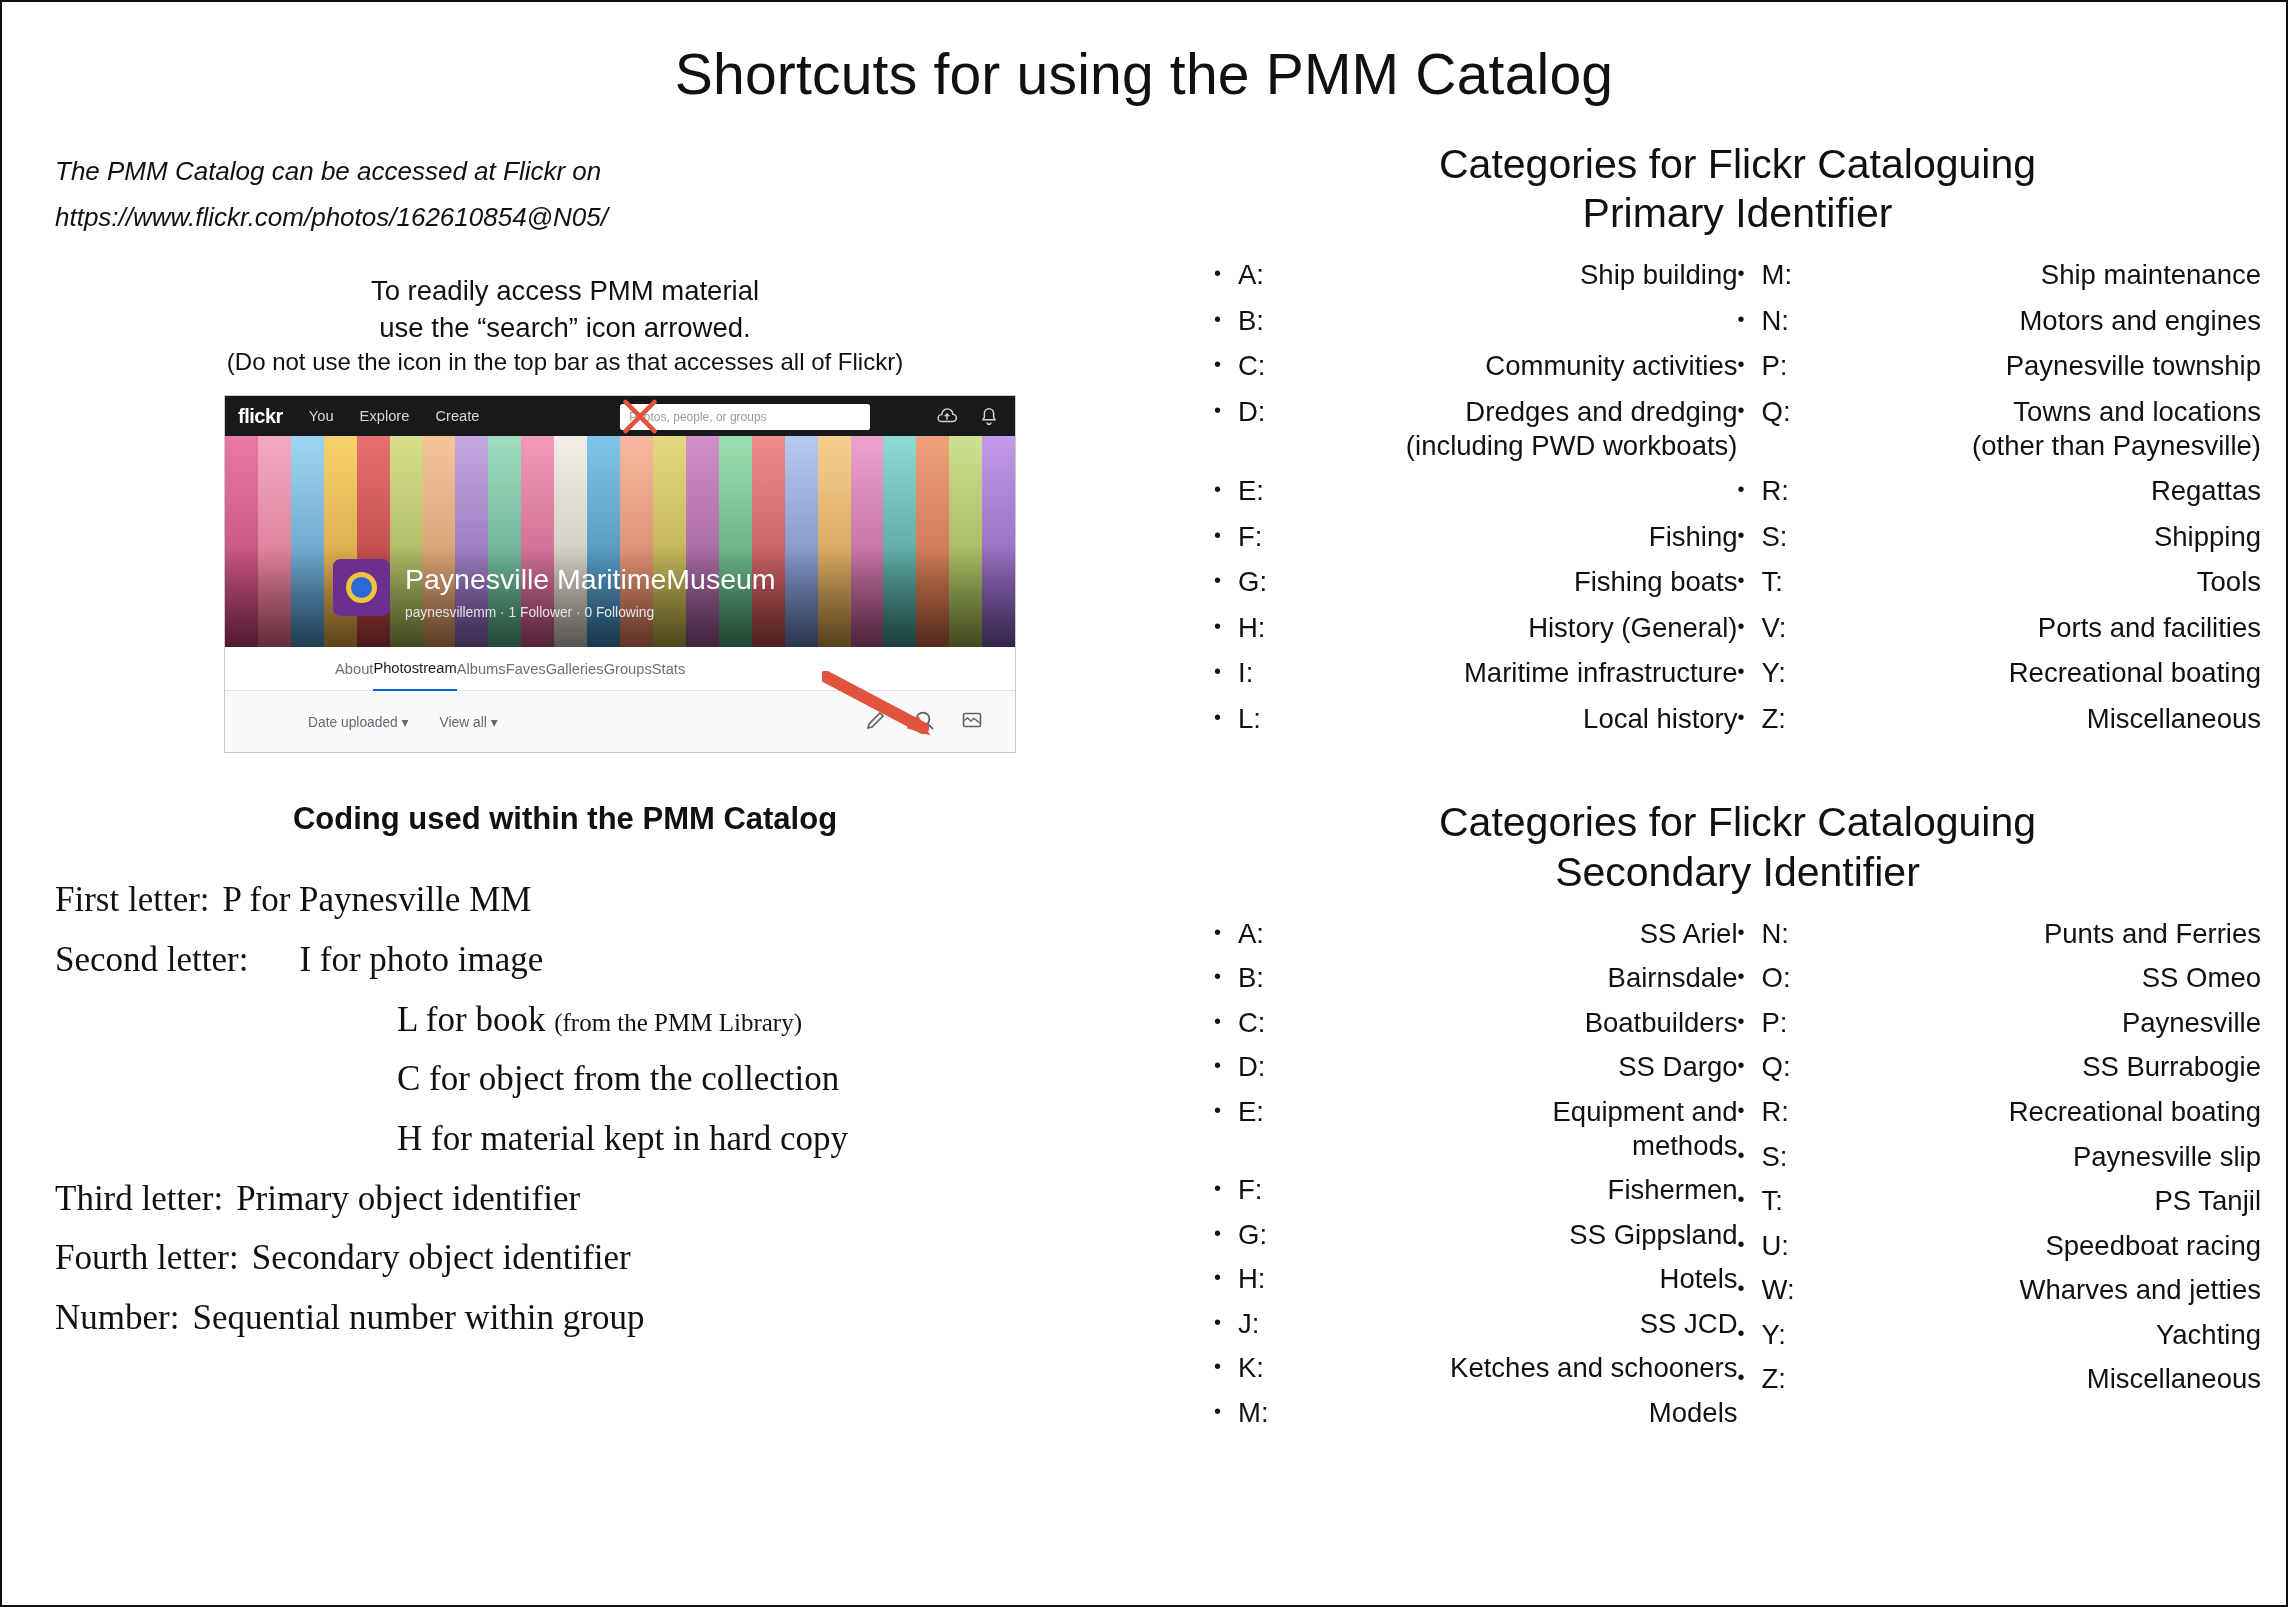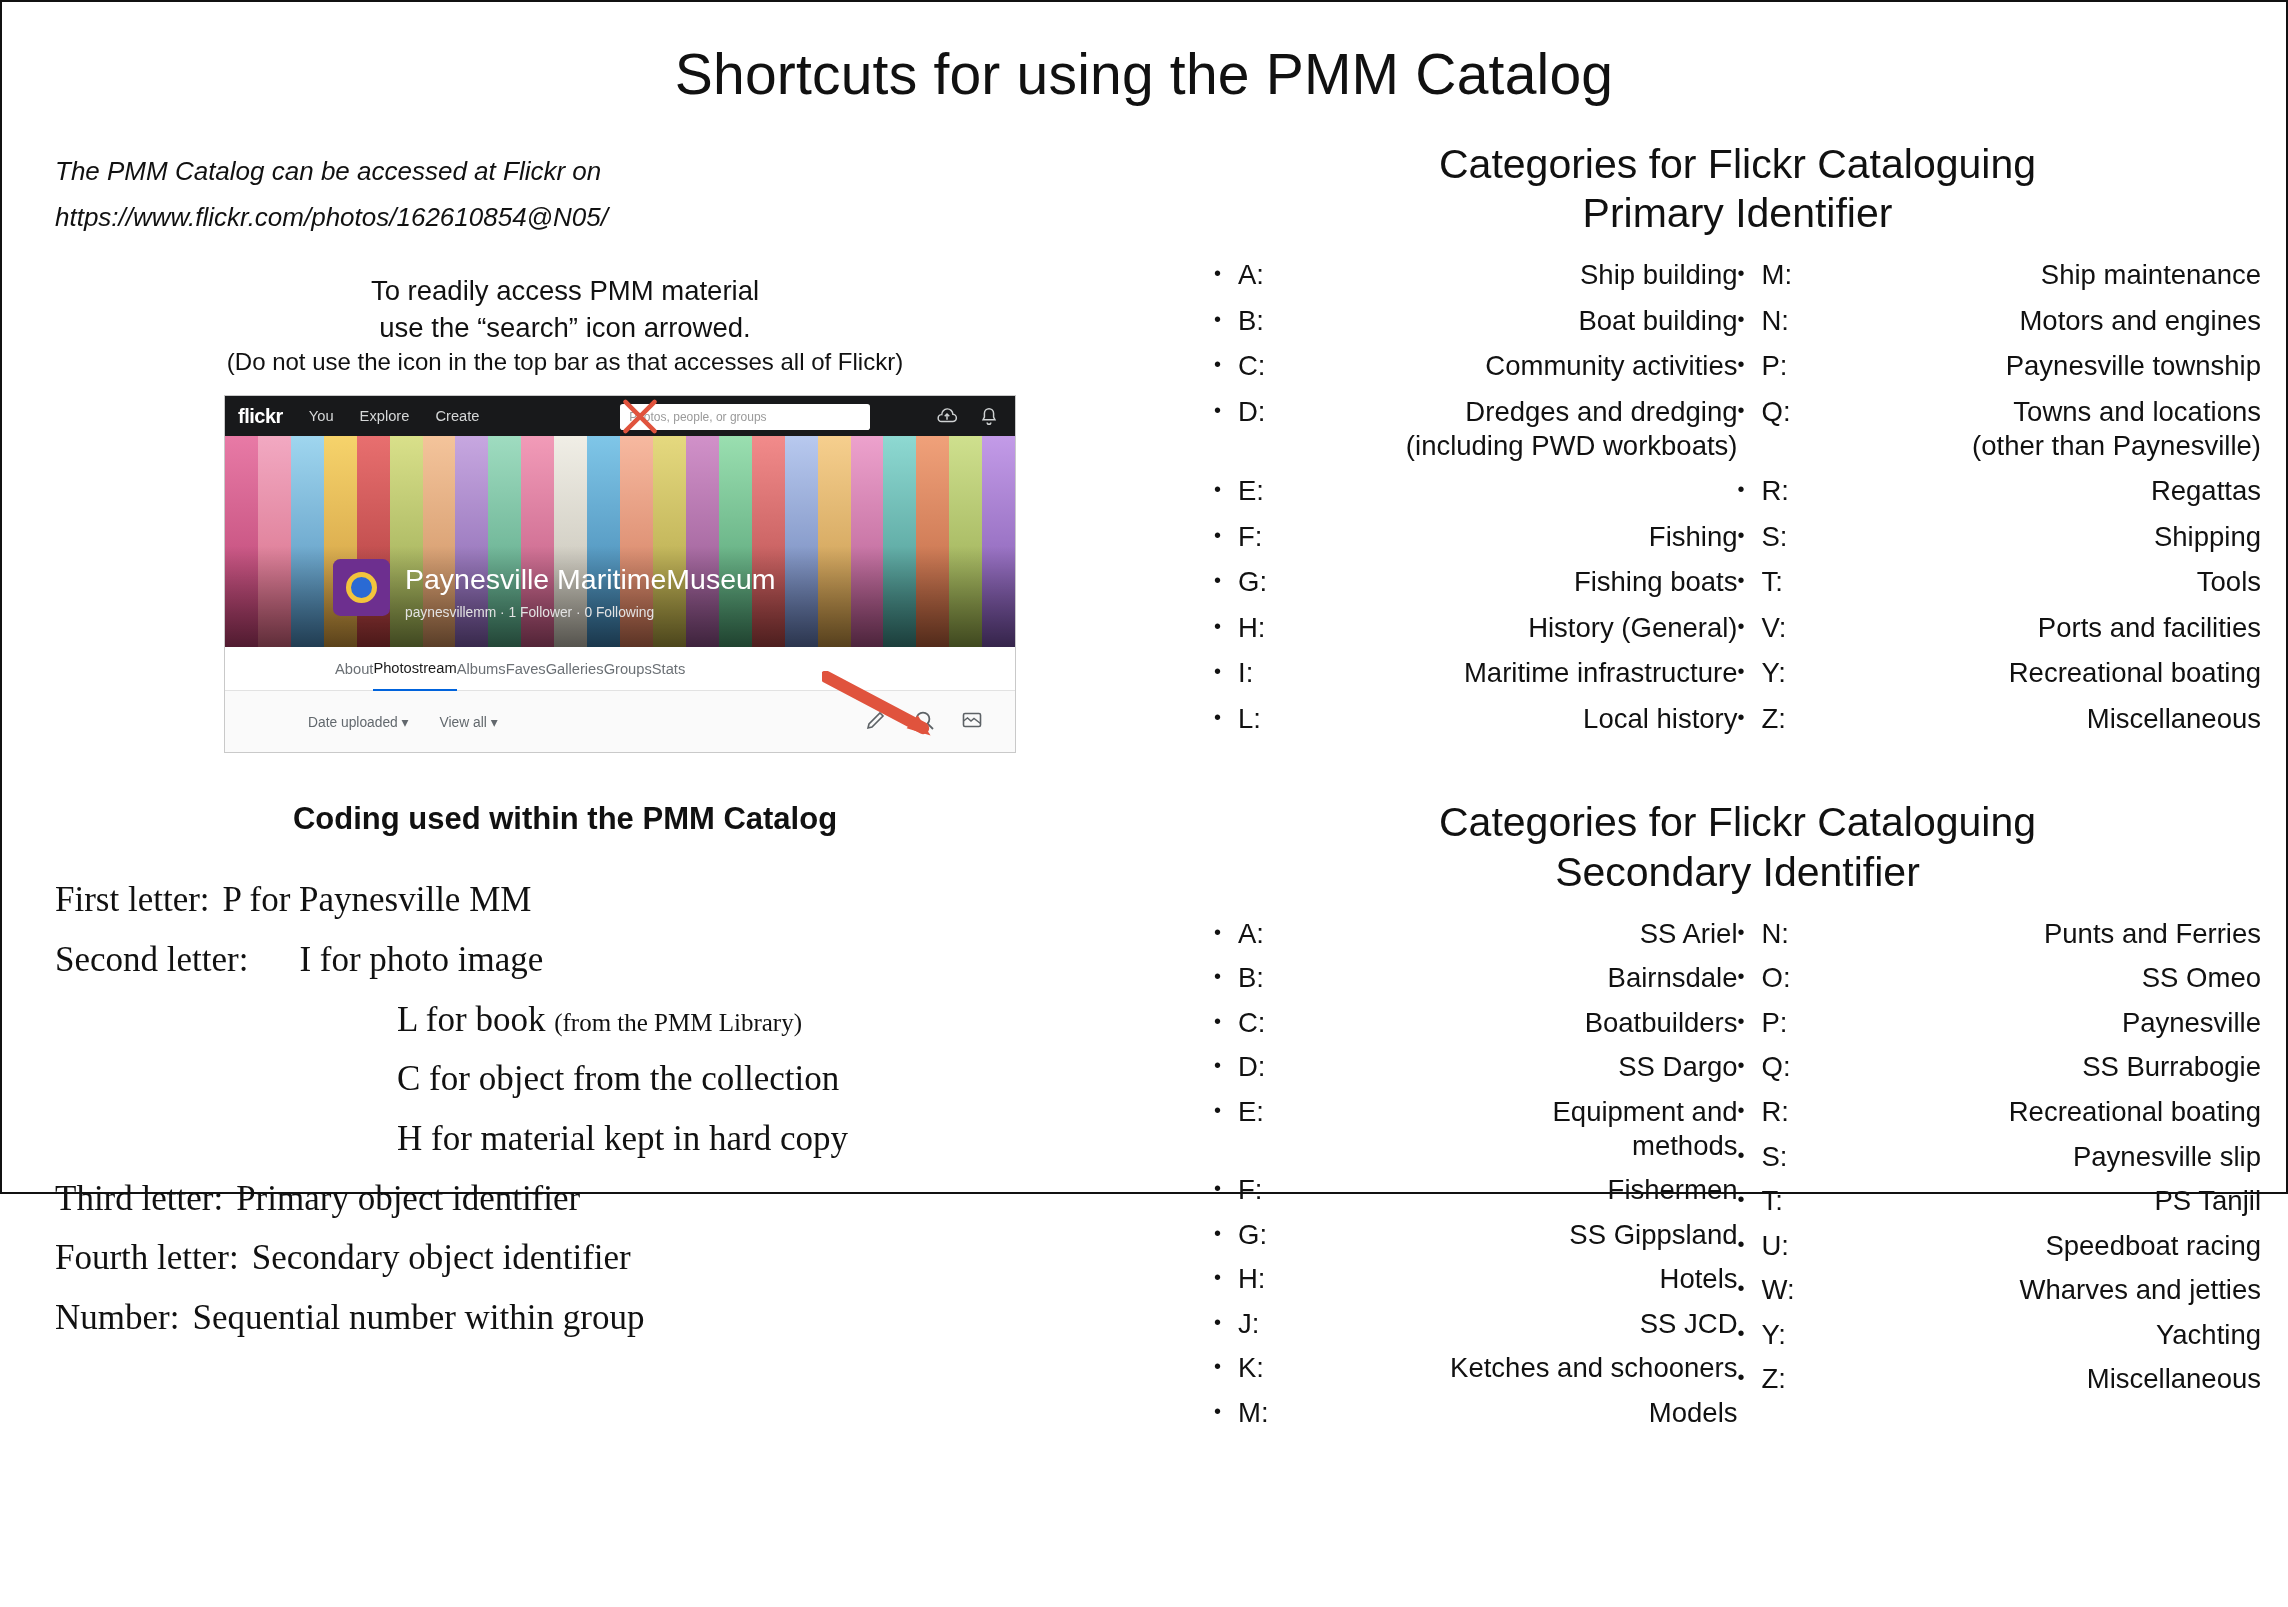--- a/index.html
+++ b/index.html
@@ -6,21 +6,21 @@
   html, body { margin:0; padding:0; }
   body {
     width: 2288px; height: 1607px;
     background: #ffffff;
     font-family: "Liberation Sans", sans-serif;
     color: #0d0d0d;
     overflow: hidden;
   }
   #page {
     position: relative;
-    width: 2288px; height: 1194px;
+    width: 2288px; height: 1607px;
     border: 2.8px solid #111;
     background: #fff;
     padding-left: 16px;
   }
   
   .title {
     position: absolute;
     top: 39px; left: 0; width: 100%;
     text-align: center;
     font-size: 57px;
@@ -301,21 +301,20 @@
     <div class="cat-grid">
       <div class="cat-col">
         <div class="cat-item">
             <span class="bullet">•</span>
             <span class="key">A:</span>
             <span class="txt">Ship building</span>
           </div>
         <div class="cat-item">
             <span class="bullet">•</span>
             <span class="key">B:</span>
-            <span class="txt">Boat building</span>
           </div>
         <div class="cat-item">
             <span class="bullet">•</span>
             <span class="key">C:</span>
             <span class="txt">Community activities</span>
           </div>
         <div class="cat-item">
             <span class="bullet">•</span>
             <span class="key">D:</span>
             <span class="txt"><span>Dredges and dredging</span><br><span>(including PWD workboats)</span></span>

